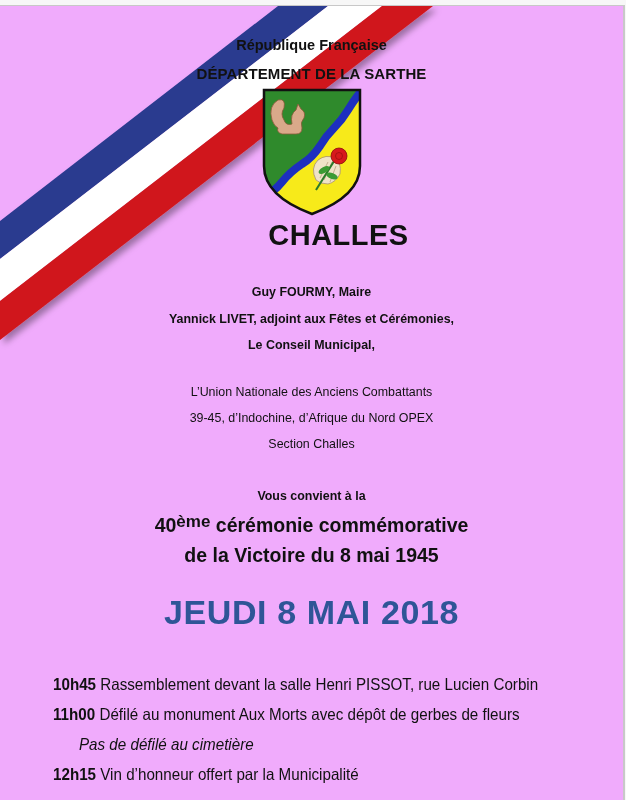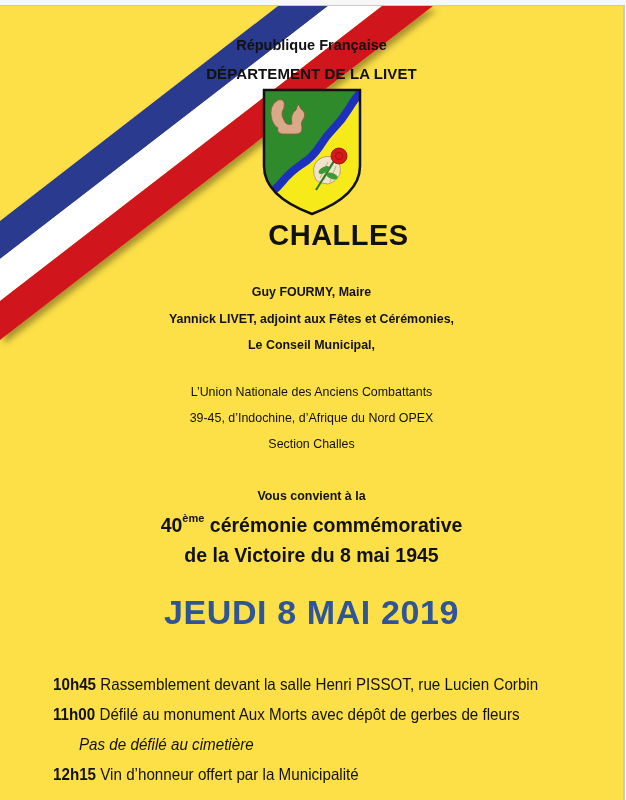--- a/index.html
+++ b/index.html
@@ -6,36 +6,36 @@
   body {
     width: 626px; height: 800px; overflow: hidden;
     background: #f7f7f7;
     font-family: "Liberation Sans", sans-serif;
     color: #111;
     position: relative;
   }
   .page {
     position: absolute; left: 0; top: 5px;
     width: 623px; height: 795px;
-    background: #fde047;
+    background: #f0abfc;
     border-top: 1px solid #c8c8c8;
     border-right: 2px solid #c8c8c8;
     overflow: hidden;
   }
   .ribbon { position: absolute; left: 0; top: -5px; width: 626px; height: 800px; }
   .c { position: absolute; left: 0; width: 623px; text-align: center; white-space: nowrap; }
   .hdr { font-weight: bold; font-size: 14.5px; }
   .hdr2 { font-weight: bold; font-size: 15px; letter-spacing: 0.1px; }
   .shield { position: absolute; left: 262px; top: 82px; width: 100px; height: 128px; }
   .town { font-weight: bold; font-size: 29px; letter-spacing: 0.5px; }
   .names { font-weight: bold; font-size: 13.5px; transform: scaleX(0.92); }
   .assoc { font-size: 13.5px; transform: scaleX(0.92); }
   .invite { font-weight: bold; font-size: 13.5px; transform: scaleX(0.92); }
   .cer { font-weight: bold; font-size: 19.5px; }
-  .cer sup { font-size: 11px; position: relative; top: -2px; vertical-align: top; }
+  .cer sup { font-size: 17px; position: relative; top: -2px; vertical-align: top; }
   .date { font-weight: bold; font-size: 34px; color: #2f5597; letter-spacing: 0.6px; }
   .sched { position: absolute; left: 53px; font-size: 16.5px; white-space: nowrap; transform-origin: left center; transform: scaleX(0.92); }
   .sched b { font-weight: bold; }
   .sched.note { left: 79px; font-style: italic; }
 </style>
 </head>
 <body>
 
 <div class="page">
 
@@ -46,21 +46,21 @@
       </filter>
     </defs>
     <g filter="url(#sh)">
       <polygon points="278,5 328,5 0,258 0,220" fill="#2b3a8f"></polygon>
       <polygon points="328,5 382,5 0,300 0,258" fill="#ffffff"></polygon>
       <polygon points="382,5 433,5 0,339 0,300" fill="#d0181b"></polygon>
     </g>
   </svg>
 
   <div class="c hdr" style="top:31px;">République Française</div>
-  <div class="c hdr2" style="top:59px;">DÉPARTEMENT DE LA LIVET</div>
+  <div class="c hdr2" style="top:59px;">DÉPARTEMENT DE LA SARTHE</div>
 
   <svg class="shield" viewBox="0 0 100 128">
     <defs>
       <clipPath id="sc">
           <path d="M2,2 H98 V78 Q98,108 50,126 Q2,108 2,78 Z"></path>
         </clipPath>
     </defs>
     <g clip-path="url(#sc)">
       <rect x="0" y="0" width="100" height="128" fill="#f7ea1a"></rect>
       <path d="M0,0 H100 V4 Q92,12 86,22 Q80,32 72,40 Q64,48 58,58 Q50,70 40,76 Q28,84 20,94 Q12,104 0,110 Z" fill="#2f8a2c"></path>
@@ -91,20 +91,20 @@
   <div class="c names" style="top:331px;">Le Conseil Municipal,</div>
 
   <div class="c assoc" style="top:378px;">L’Union Nationale des Anciens Combattants</div>
   <div class="c assoc" style="top:404px;">39-45, d’Indochine, d’Afrique du Nord OPEX</div>
   <div class="c assoc" style="top:430px;">Section Challes</div>
 
   <div class="c invite" style="top:482px;">Vous convient à la</div>
   <div class="c cer" style="top:508px;"><span>40</span><sup>ème</sup><span> cérémonie commémorative</span></div>
   <div class="c cer" style="top:538px;">de la Victoire du 8 mai 1945</div>
 
-  <div class="c date" style="top:587px;">JEUDI 8 MAI 2019</div>
+  <div class="c date" style="top:587px;">JEUDI 8 MAI 2018</div>
 
   <div class="sched" style="top:669px;"><b>10h45</b><span> Rassemblement devant la salle Henri PISSOT, rue Lucien Corbin</span></div>
   <div class="sched" style="top:699px;"><b>11h00</b><span> Défilé au monument Aux Morts avec dépôt de gerbes de fleurs</span></div>
   <div class="sched note" style="top:729px;">Pas de défilé au cimetière</div>
   <div class="sched" style="top:759px;"><b>12h15</b><span> Vin d’honneur offert par la Municipalité</span></div>
 
 </div>
 
 </body></html>

